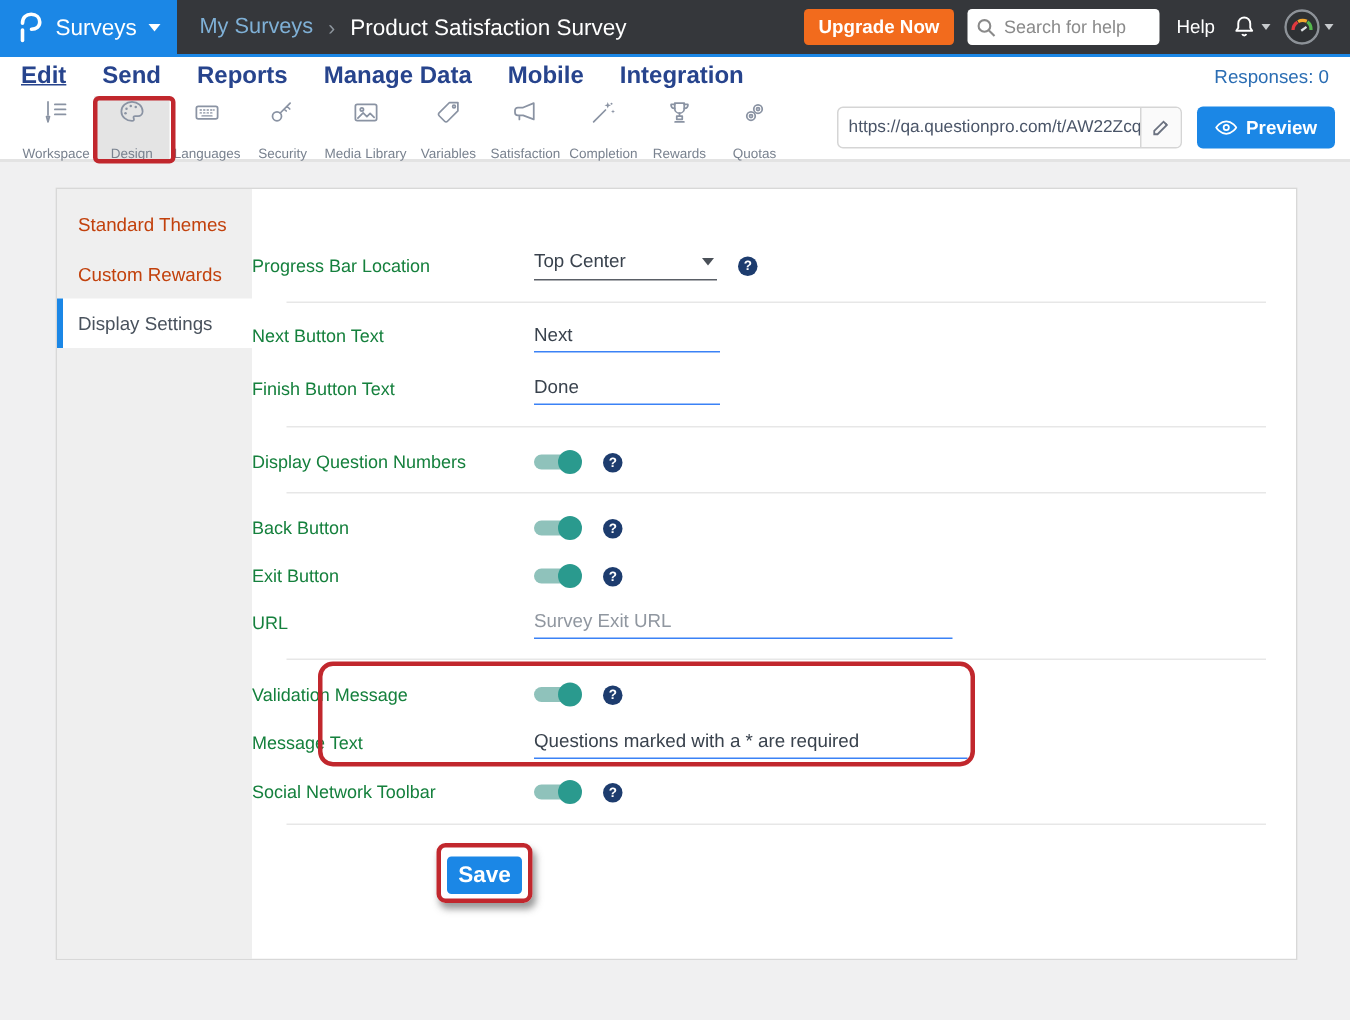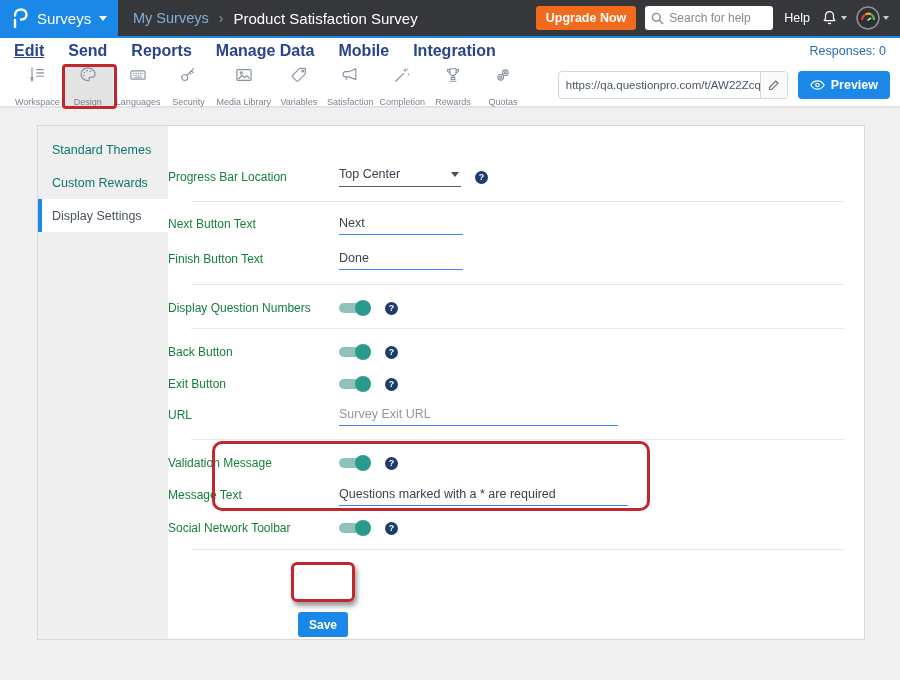--- a/index.html
+++ b/index.html
@@ -45,45 +45,45 @@
   .ticon svg { stroke:#8a93a3; fill:none; stroke-width:1.4; stroke-linecap:round; stroke-linejoin:round; }
   .toolbar-right { margin-left:auto; display:flex; align-items:center; gap:10px; padding-right:10px; }
   .url-box { width:230px; height:28px; border:1px solid #d5d5d5; border-radius:4px; background:#fff; display:flex; align-items:center; overflow:hidden; }
   .url-text { flex:1; font-size:11.5px; color:#4a5568; padding:0 7px; white-space:nowrap; overflow:hidden; }
   .url-edit { width:27px; height:100%; border-left:1px solid #d5d5d5; background:#fafafa; display:flex; align-items:center; justify-content:center; cursor:pointer; }
   .preview-btn { height:28px; background:#1b87e6; color:#fff; border:none; border-radius:4px; display:flex; align-items:center; gap:6px; padding:0 12px; font-size:12.5px; font-weight:bold; cursor:pointer; font-family:"Liberation Sans", sans-serif; }
 
   
   .card { position:absolute; left:37px; top:125px; width:828px; height:515px; background:#fff; border:1px solid #d8d8d8; }
   .side-panel { position:absolute; left:0; top:0; bottom:0; width:130px; background:#efefef; padding-top:7px; }
-  .side-item { height:33px; display:flex; align-items:center; padding-left:14px; font-size:12.5px; color:#0f766e; cursor:pointer; }
+  .side-item { height:33px; display:flex; align-items:center; padding-left:14px; font-size:12.5px; color:#c2410c; cursor:pointer; }
   .side-item.active { background:#fff; border-left:4px solid #1b87e6; padding-left:10px; color:#49525d; }
 
   .form { position:absolute; left:130px; top:0; right:0; bottom:0; background:#fff; }
   .row { position:absolute; left:0; right:0; height:30px; display:flex; align-items:center; }
   .row-label { width:155px; text-align:left; font-size:12px; font-weight:normal; color:#15803d; flex:none; }
-  .row-control { margin-left:16px; display:flex; align-items:center; }
+  .row-control { margin-left:33px; display:flex; align-items:center; }
   .divider { position:absolute; left:23px; right:20px; height:1px; background:#e7e7e7; }
 
   .select-ctl { width:122px; border-bottom:1px solid #5a5f66; padding-bottom:5px; display:flex; justify-content:space-between; align-items:center; font-size:12.5px; color:#39424d; cursor:pointer; }
   .select-caret { width:0; height:0; border-left:4px solid transparent; border-right:4px solid transparent; border-top:5px solid #4a5058; margin-right:2px; }
 
   .line-input { border:none; border-bottom:1px solid #3b82f6; font-size:12.5px; color:#39424d; padding:2px 0 4px; width:124px; background:transparent; outline:none; font-family:"Liberation Sans", sans-serif; }
   .line-input::placeholder { color:#9097a0; }
   .line-input.w-url { width:279px; }
   .line-input.w-msg { width:289px; }
 
   .toggle { position:relative; width:32px; height:16px; flex:none; cursor:pointer; }
   .toggle .track { position:absolute; left:0; top:3px; width:29px; height:10px; background:#8fc2bb; border-radius:5px; }
   .toggle .knob { position:absolute; right:0; top:0; width:16px; height:16px; background:#2a9a8e; border-radius:50%; }
 
   .help-icon { width:13px; height:13px; border-radius:50%; background:#1d3c6e; color:#fff; font-size:9px; font-weight:bold; display:flex; align-items:center; justify-content:center; margin-left:14px; flex:none; cursor:pointer; }
   .help-icon::after { content:"?"; }
 
-  .save-btn { position:absolute; left:130px; top:445px; width:50px; height:25px; background:#1b87e6; color:#fff; font-size:12px; font-weight:bold; border:none; border-radius:3px; cursor:pointer; font-family:"Liberation Sans", sans-serif;margin-top:41px; }
+  .save-btn { position:absolute; left:130px; top:445px; width:50px; height:25px; background:#1b87e6; color:#fff; font-size:15px; font-weight:bold; border:none; border-radius:3px; cursor:pointer; font-family:"Liberation Sans", sans-serif; }
 
   
   .anno { position:absolute; border:3px solid #c1272d; pointer-events:none; z-index:99; }
   .anno-design { left:62px; top:64px; width:55px; height:45px; border-radius:4px; }
   .anno-validation { left:212px; top:441px; width:438px; height:70px; border-radius:10px; }
   .anno-save { left:291px; top:562px; width:64px; height:40px; border-radius:6px; box-shadow:2px 4px 5px rgba(70,70,70,0.55); }
 </style>
 </head>
 <body>
 

